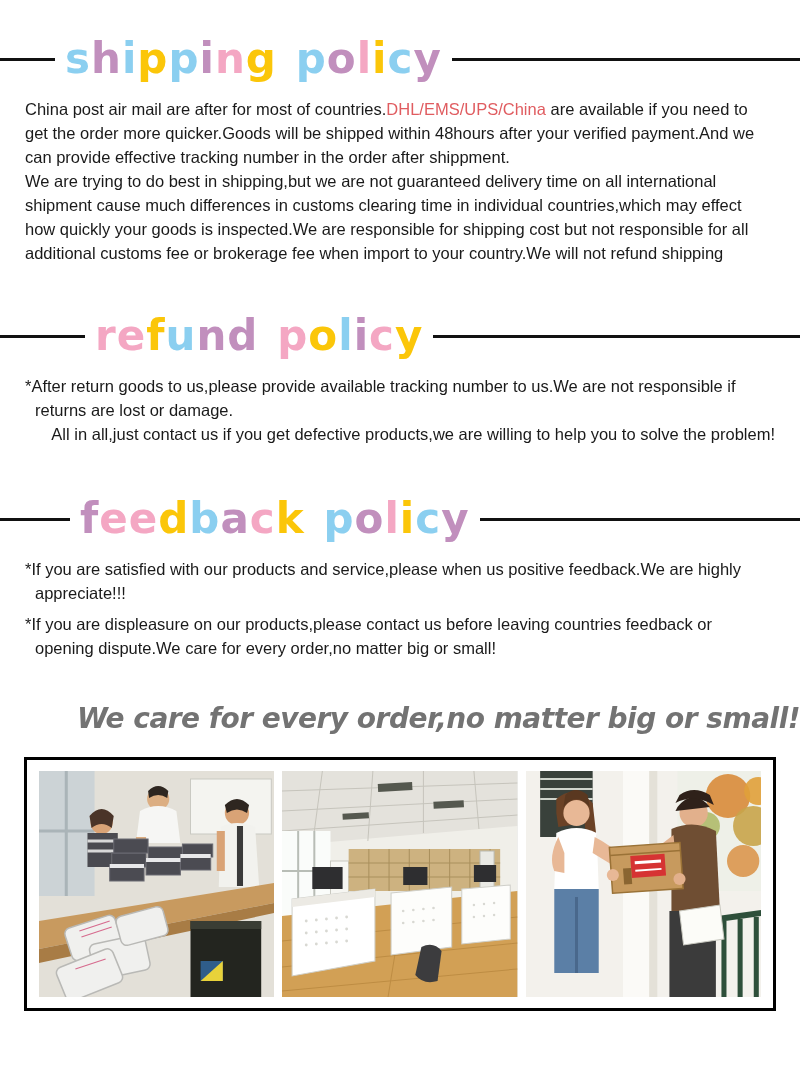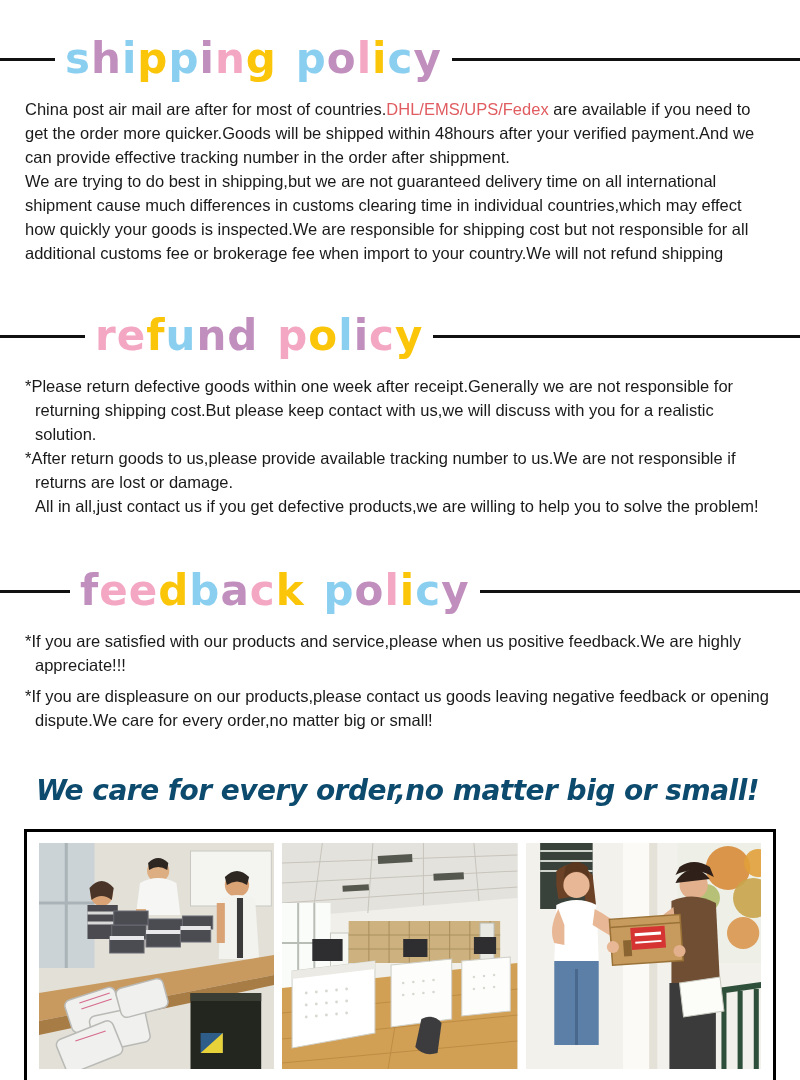--- a/index.html
+++ b/index.html
@@ -19,72 +19,71 @@
   }
   #shipping-header{margin-top:30px;}
   #refund-header{margin-top:42px;}
   #feedback-header{margin-top:44px;}
   
   .section-text{margin:9px 25px 0 25px;font-size:16.5px;line-height:24px;}
   .section-text p{margin:0;}
   .red{color:#e05c60;}
   .bullet{padding-left:10px;text-indent:-10px;margin-top:2px;}
   .bullet.first{margin-top:0;}
-  .closing-line{padding-left:10px;margin-top:9px;}
+  .closing-line{padding-left:10px;margin-top:9px;text-align:right;}
   
   .tagline{
-    margin-top:42px;text-align:left;
+    margin-top:42px;text-align:right;
     font-family:"DejaVu Sans", sans-serif;
     font-weight:bold;font-style:italic;
-    font-size:28px;letter-spacing:-0.5px;color:#0c4a6e;padding-left:36px;
+    font-size:28px;letter-spacing:-0.5px;color:#737373;
   }
   
   .photo-box{
     margin:22px 24px 0 24px;height:226px;
     border:3px solid #000;background:#fff;
     padding:11px 12px;display:flex;gap:8px;
   }
   .photo{flex:1 1 0;overflow:hidden;background:#eee;}
   .photo svg{display:block;width:100%;height:100%;}
 </style>
 </head>
 <body>
 
 <div class="title-row" id="shipping-header">
   <span class="hline" style="width:55px"></span>
   <h1 class="policy-title"><span style="color: rgb(139, 207, 240);">s</span><span style="color: rgb(193, 143, 189);">h</span><span style="color: rgb(139, 207, 240);">i</span><span style="color: rgb(251, 198, 9);">p</span><span style="color: rgb(139, 207, 240);">p</span><span style="color: rgb(193, 143, 189);">i</span><span style="color: rgb(244, 167, 195);">n</span><span style="color: rgb(251, 198, 9);">g</span><span style="display: inline-block; width: 0.45em;"></span><span style="color: rgb(139, 207, 240);">p</span><span style="color: rgb(193, 143, 189);">o</span><span style="color: rgb(244, 167, 195);">l</span><span style="color: rgb(251, 198, 9);">i</span><span style="color: rgb(139, 207, 240);">c</span><span style="color: rgb(193, 143, 189);">y</span></h1>
   <span class="hline grow"></span>
 </div>
 
 <div class="section-text">
-  <p><span>China post air mail are after for most of countries.</span><span class="red">DHL/EMS/UPS/Fedex</span><span> are available if you need to get the order more quicker.Goods will be shipped within 48hours after your verified payment.And we can provide effective tracking number in the order after shippment.</span></p>
+  <p><span>China post air mail are after for most of countries.</span><span class="red">DHL/EMS/UPS/China</span><span> are available if you need to get the order more quicker.Goods will be shipped within 48hours after your verified payment.And we can provide effective tracking number in the order after shippment.</span></p>
   <p>We are trying to do best in shipping,but we are not guaranteed delivery time on all international shipment cause much differences in customs clearing time in individual countries,which may effect how quickly your goods is inspected.We are responsible for shipping cost but not responsible for all additional customs fee or brokerage fee when import to your country.We will not refund shipping</p>
 </div>
 
 <div class="title-row" id="refund-header">
   <span class="hline" style="width:85px"></span>
   <h1 class="policy-title"><span style="color: rgb(244, 167, 195);">r</span><span style="color: rgb(244, 167, 195);">e</span><span style="color: rgb(251, 198, 9);">f</span><span style="color: rgb(139, 207, 240);">u</span><span style="color: rgb(193, 143, 189);">n</span><span style="color: rgb(193, 143, 189);">d</span><span style="display: inline-block; width: 0.45em;"></span><span style="color: rgb(244, 167, 195);">p</span><span style="color: rgb(251, 198, 9);">o</span><span style="color: rgb(139, 207, 240);">l</span><span style="color: rgb(193, 143, 189);">i</span><span style="color: rgb(244, 167, 195);">c</span><span style="color: rgb(251, 198, 9);">y</span></h1>
   <span class="hline grow"></span>
 </div>
 
 <div class="section-text">
-  <p class="bullet">*Please return defective goods within one week after receipt.Generally we are not responsible for returning shipping cost.But please keep contact with us,we will discuss with you for a realistic solution.</p>
   <p class="bullet">*After return goods to us,please provide available tracking number to us.We are not responsible if returns are lost or damage.</p>
   <p class="closing-line">All in all,just contact us if you get defective products,we are willing to help you to solve the problem!</p>
 </div>
 
 <div class="title-row" id="feedback-header">
   <span class="hline" style="width:70px"></span>
   <h1 class="policy-title"><span style="color: rgb(193, 143, 189);">f</span><span style="color: rgb(244, 167, 195);">e</span><span style="color: rgb(244, 167, 195);">e</span><span style="color: rgb(251, 198, 9);">d</span><span style="color: rgb(139, 207, 240);">b</span><span style="color: rgb(193, 143, 189);">a</span><span style="color: rgb(244, 167, 195);">c</span><span style="color: rgb(251, 198, 9);">k</span><span style="display: inline-block; width: 0.45em;"></span><span style="color: rgb(139, 207, 240);">p</span><span style="color: rgb(193, 143, 189);">o</span><span style="color: rgb(244, 167, 195);">l</span><span style="color: rgb(251, 198, 9);">i</span><span style="color: rgb(139, 207, 240);">c</span><span style="color: rgb(193, 143, 189);">y</span></h1>
   <span class="hline grow"></span>
 </div>
 
 <div class="section-text">
   <p class="bullet first">*If you are satisfied with our products and service,please when us positive feedback.We are highly appreciate!!!</p>
-  <p class="bullet" style="margin-top:7px">*If you are displeasure on our products,please contact us goods leaving negative feedback or opening dispute.We care for every order,no matter big or small!</p>
+  <p class="bullet" style="margin-top:7px">*If you are displeasure on our products,please contact us before leaving countries feedback or opening dispute.We care for every order,no matter big or small!</p>
 </div>
 
 <div class="tagline">We care for every order,no matter big or small!</div>
 
 <div class="photo-box">
 
   <div class="photo">
     <svg viewBox="0 0 233 226" preserveAspectRatio="none">
       <rect width="233" height="226" fill="#e3e0d8"></rect>
       <rect x="0" y="0" width="55" height="125" fill="#ccd3d6"></rect>

